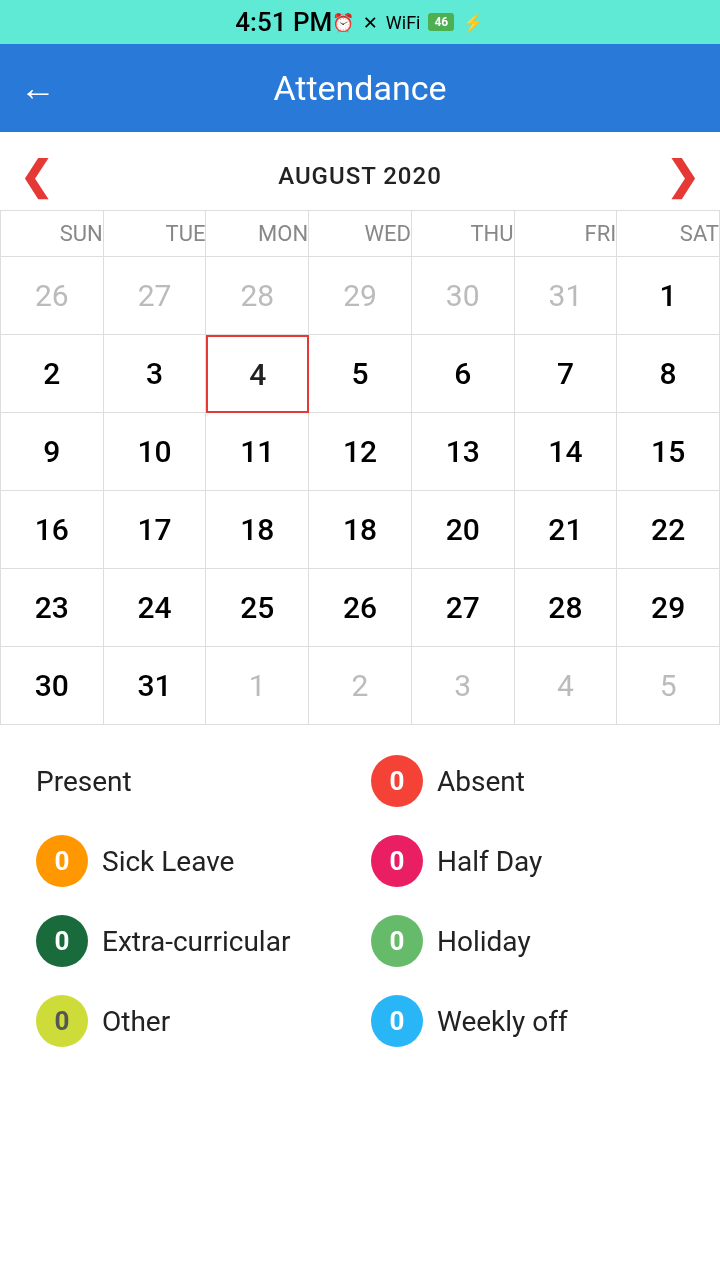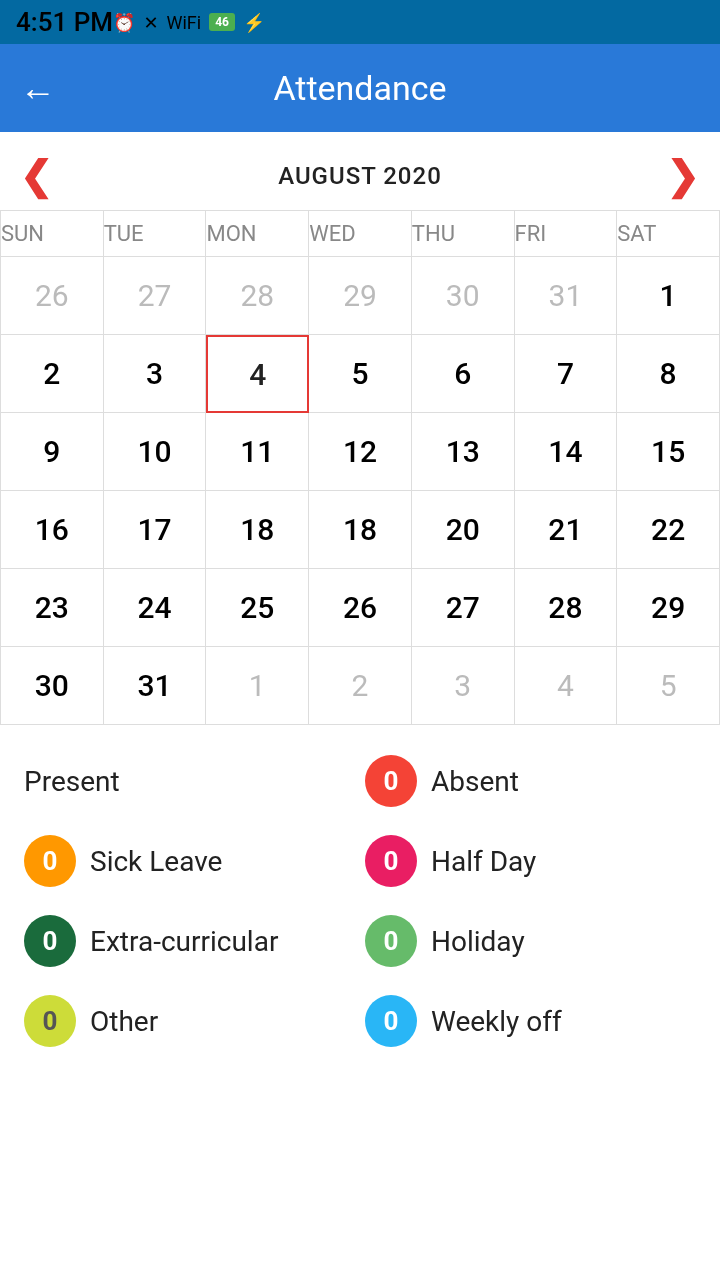--- a/index.html
+++ b/index.html
@@ -7,25 +7,25 @@
     body {
       width: 720px;
       min-height: 1280px;
       font-family: 'Roboto', Arial, sans-serif;
       background: #fff;
       overflow-x: hidden;
     }
 
     
     .status-bar {
-      background: #0369a1;
+      background: #5eead4;
       height: 44px;
       display: flex;
       align-items: center;
-      justify-content: flex-start;
+      justify-content: center;
       padding: 4px 16px;
     }
     .status-time {
       font-size: 26px;
       font-weight: 500;
       color: #000;
     }
     .status-icons {
       display: flex;
       align-items: center;
@@ -99,21 +99,21 @@
     }
 
     
     .day-headers {
       display: grid;
       grid-template-columns: repeat(7, 1fr);
       border-top: 1px solid #ddd;
       border-left: 1px solid #ddd;
     }
     .day-header {
-      text-align: left;
+      text-align: right;
       padding: 10px 0;
       font-size: 22px;
       color: #888;
       font-weight: 400;
       border-right: 1px solid #ddd;
       border-bottom: 1px solid #ddd;
     }
 
     
     .calendar-grid {
@@ -139,21 +139,21 @@
       color: #bbb;
       font-weight: 400;
     }
     .cal-day.current-day {
       border: 2.5px solid #e53935;
       color: #222;
     }
 
     
     .legend-section {
-      padding: 20px 24px 30px 24px;
+      padding: 20px 24px 30px 36px;
     }
     .legend-grid {
       display: grid;
       grid-template-columns: 1fr 1fr;
       row-gap: 28px;
       column-gap: 10px;
     }
     .legend-item {
       display: flex;
       align-items: center;

